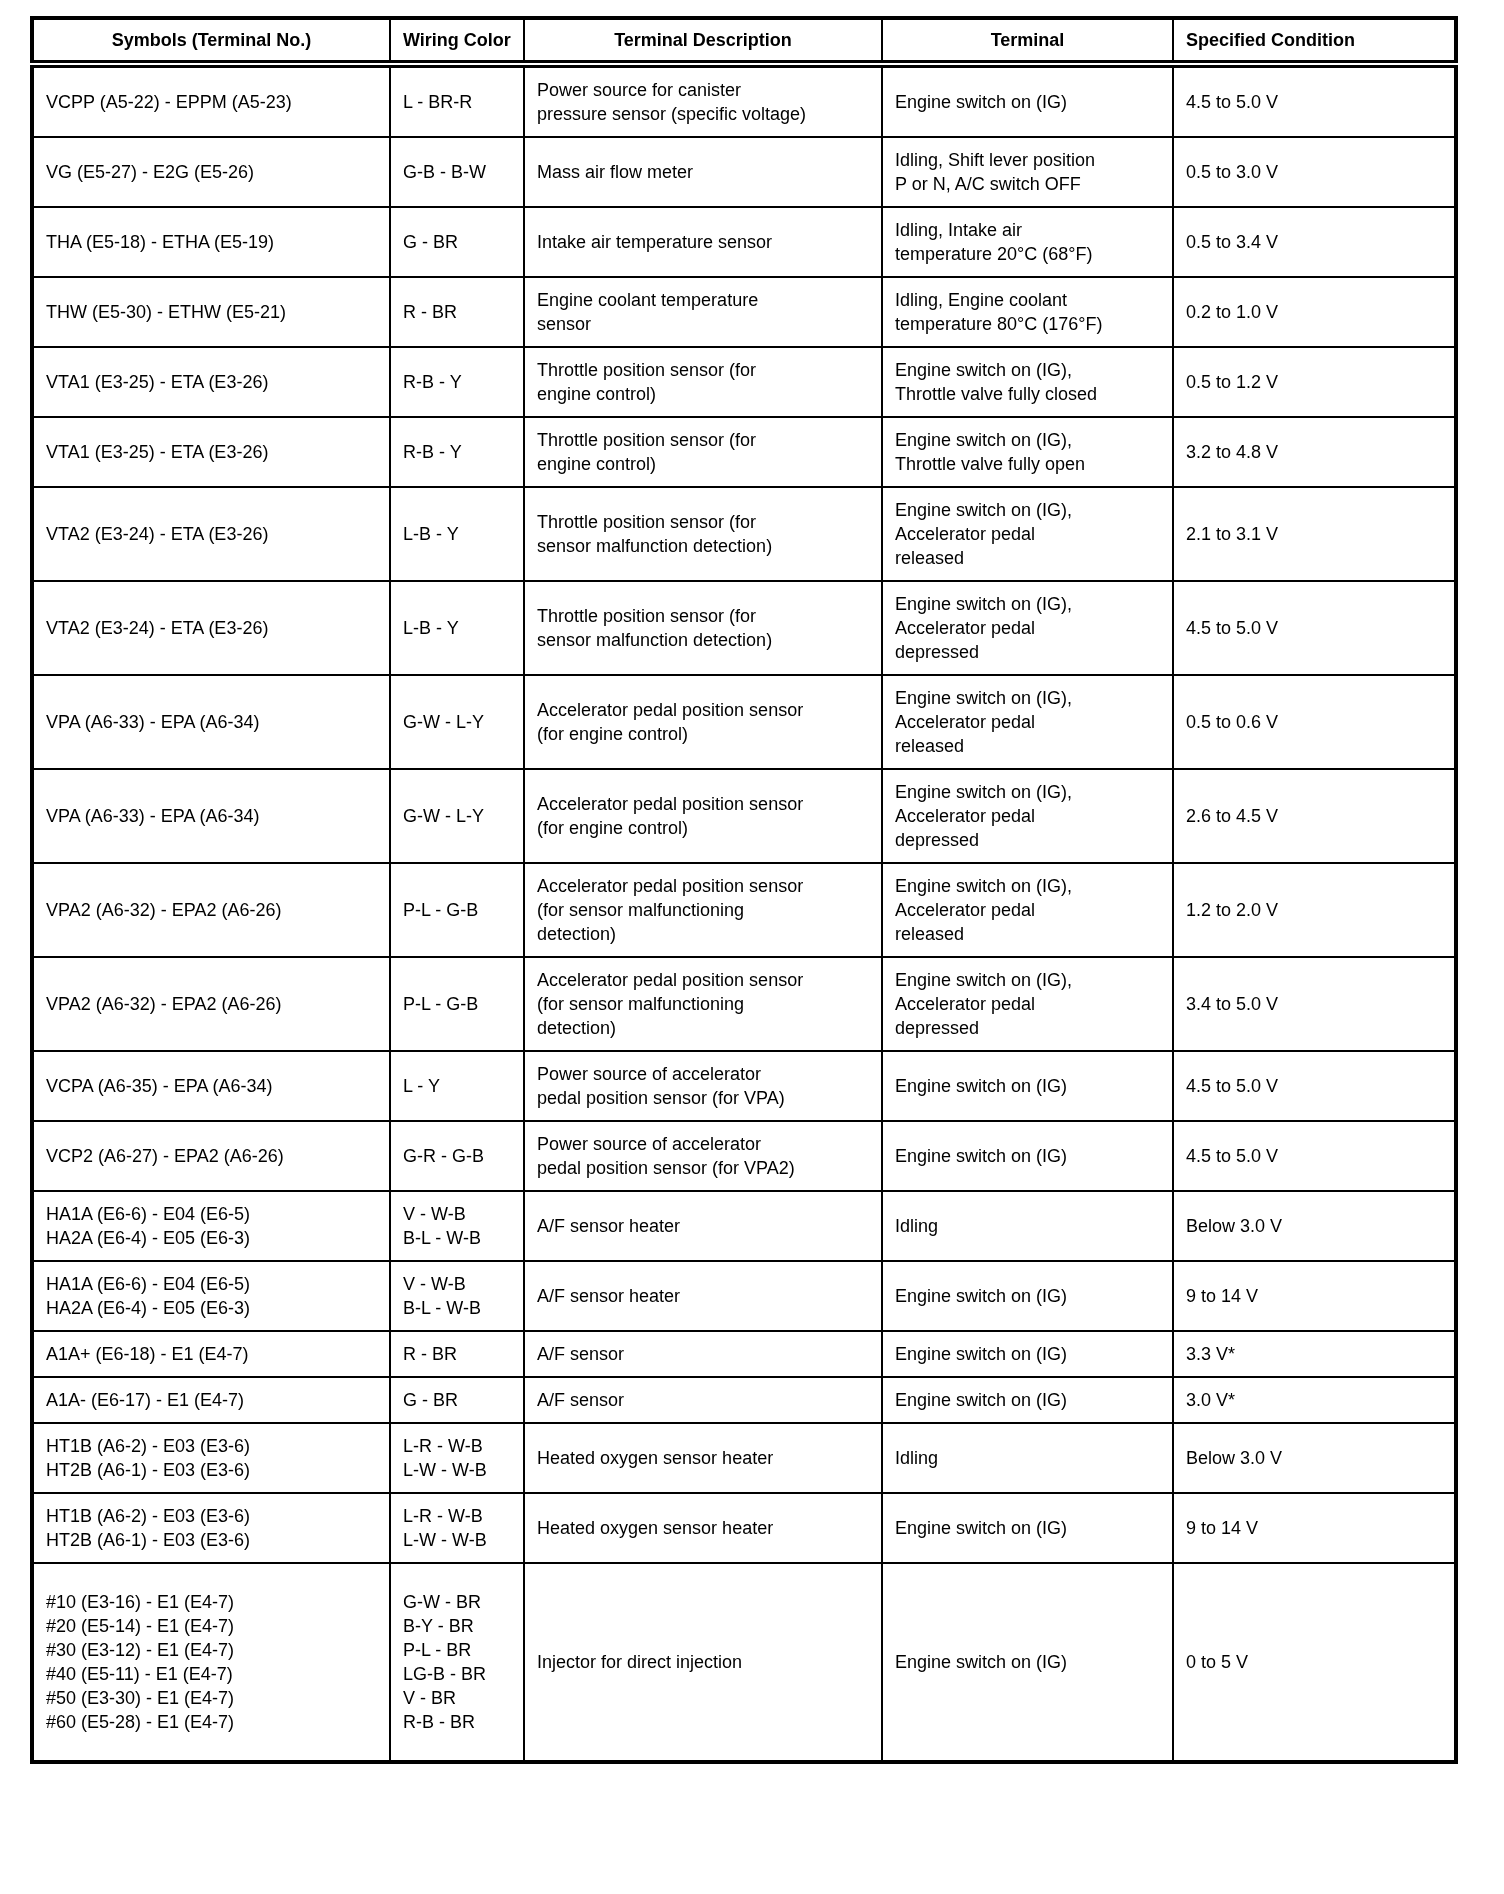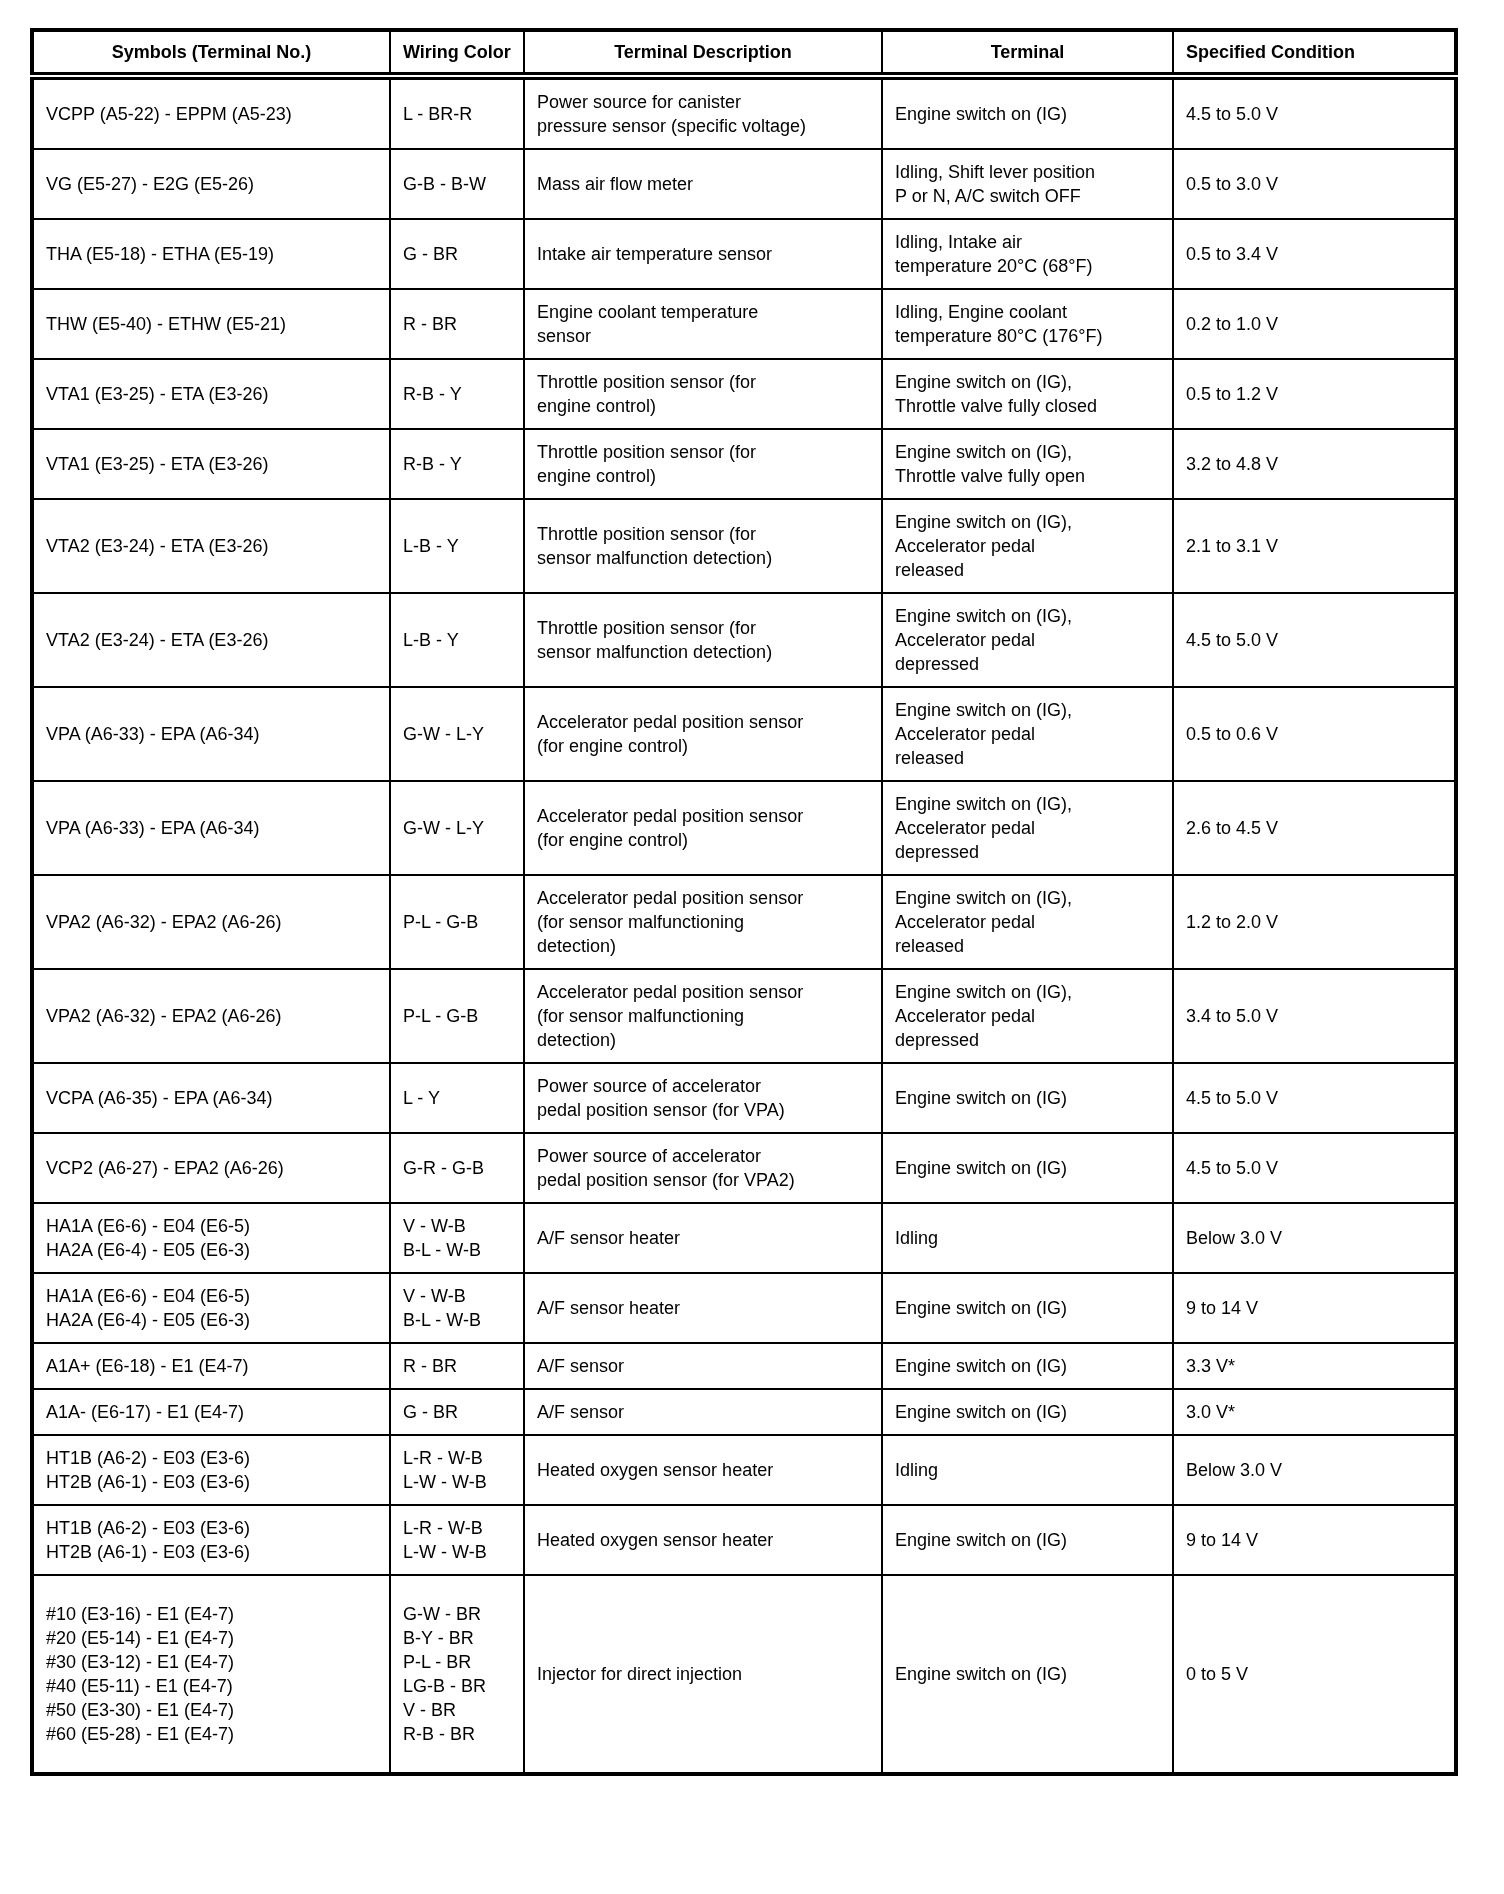--- a/index.html
+++ b/index.html
@@ -10,21 +10,21 @@
     height: 1894px;
     overflow: hidden;
     font-family: "Liberation Sans", "DejaVu Sans", sans-serif;
     color: #000000;
     -webkit-font-smoothing: none;
   }
   .page {
     width: 1504px;
     height: 1894px;
     box-sizing: border-box;
-    padding: 28px 0 0 30px;
+    padding: 16px 0 0 30px;
   }
   table.terminal-table {
     border-collapse: collapse;
     table-layout: fixed;
     width: 1424px;
     border: 4px solid #000000;
   }
   th, td {
     border: 2px solid #000000;
     box-sizing: border-box;
@@ -90,21 +90,21 @@
         </tr>
         <tr>
           <td>THA (E5-18) - ETHA (E5-19)</td>
           <td>G - BR</td>
           <td>Intake air temperature sensor</td>
           <td>Idling, Intake air
 temperature 20°C (68°F)</td>
           <td>0.5 to 3.4 V</td>
         </tr>
         <tr>
-          <td>THW (E5-40) - ETHW (E5-21)</td>
+          <td>THW (E5-30) - ETHW (E5-21)</td>
           <td>R - BR</td>
           <td>Engine coolant temperature
 sensor</td>
           <td>Idling, Engine coolant
 temperature 80°C (176°F)</td>
           <td>0.2 to 1.0 V</td>
         </tr>
         <tr>
           <td>VTA1 (E3-25) - ETA (E3-26)</td>
           <td>R-B - Y</td>

